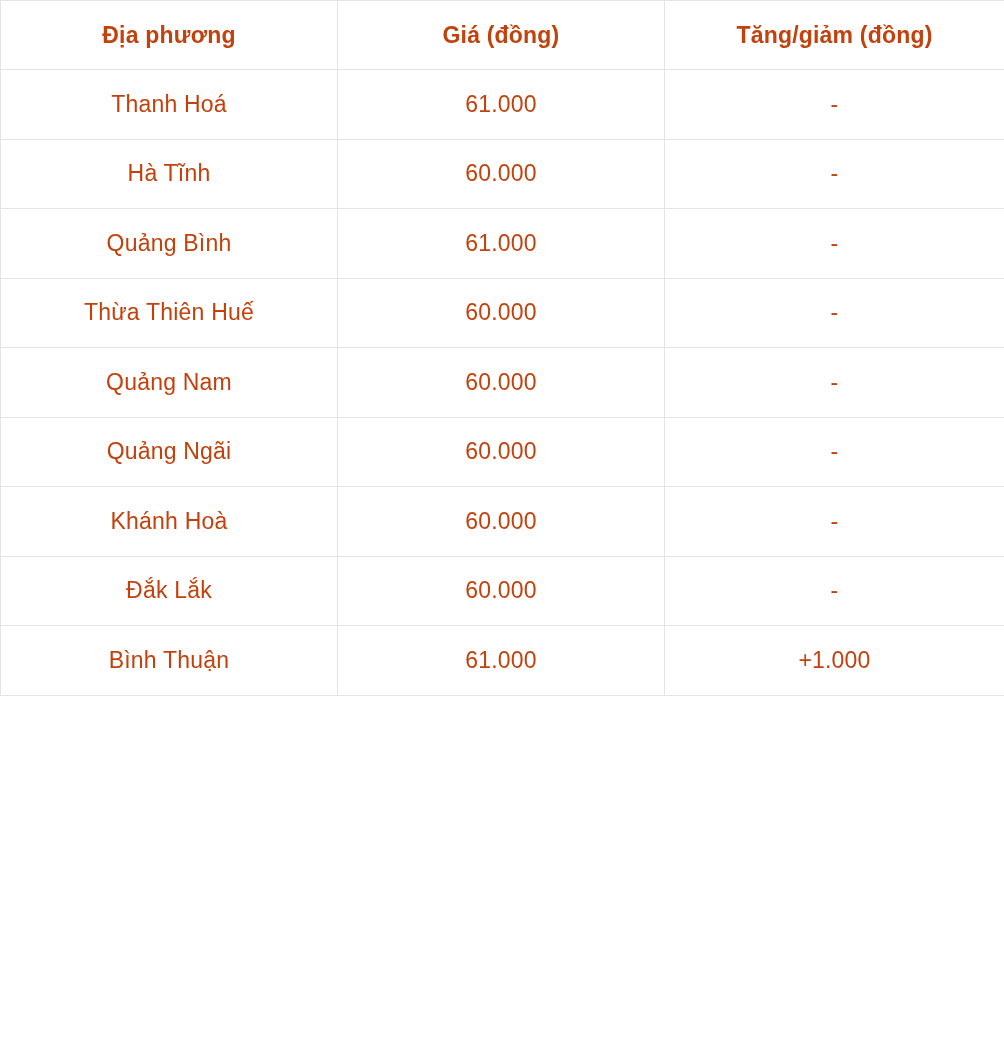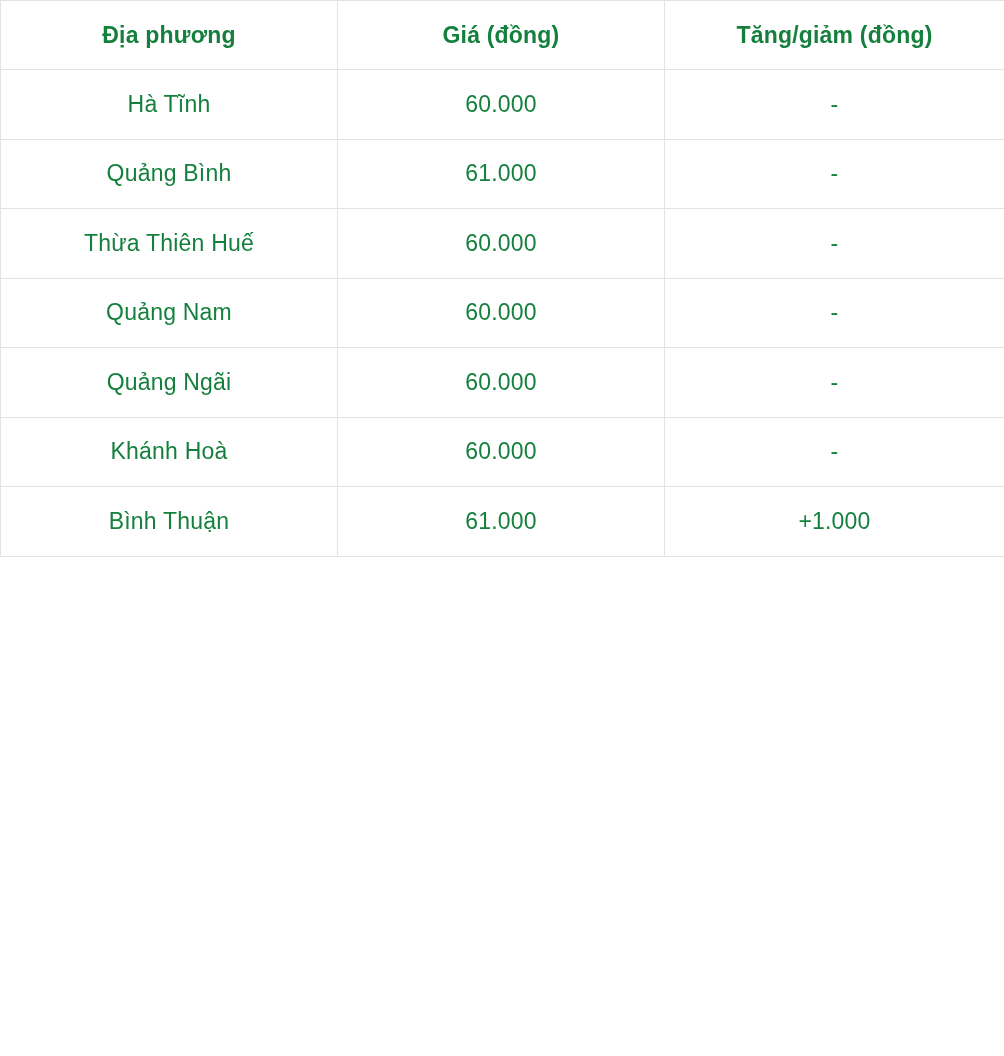--- a/index.html
+++ b/index.html
@@ -26,21 +26,21 @@
   table.price-table col.c-price { width: 327px; }
   table.price-table col.c-change { width: 340px; }
 
   table.price-table th,
   table.price-table td {
     border: 1px solid #e3e3e3;
     text-align: center;
     vertical-align: middle;
     font-weight: normal;
     font-size: 23px;
-    color: #15803d;
+    color: #c2410c;
     padding: 0;
   }
   table.price-table thead th {
     height: 68px;
     font-size: 23px;
     font-weight: bold;
     letter-spacing: 0.2px;
   }
   table.price-table tbody td {
     height: 68.5px;
@@ -67,20 +67,25 @@
     </colgroup>
     <thead>
       <tr>
         <th>Địa phương</th>
         <th>Giá (đồng)</th>
         <th>Tăng/giảm (đồng)</th>
       </tr>
     </thead>
     <tbody>
       <tr>
+        <td class="cell-locality">Thanh Hoá</td>
+        <td class="cell-price">61.000</td>
+        <td class="cell-change">-</td>
+      </tr>
+      <tr>
         <td class="cell-locality">Hà Tĩnh</td>
         <td class="cell-price">60.000</td>
         <td class="cell-change">-</td>
       </tr>
       <tr>
         <td class="cell-locality">Quảng Bình</td>
         <td class="cell-price">61.000</td>
         <td class="cell-change">-</td>
       </tr>
       <tr>
@@ -97,19 +102,24 @@
         <td class="cell-locality">Quảng Ngãi</td>
         <td class="cell-price">60.000</td>
         <td class="cell-change">-</td>
       </tr>
       <tr>
         <td class="cell-locality">Khánh Hoà</td>
         <td class="cell-price">60.000</td>
         <td class="cell-change">-</td>
       </tr>
       <tr>
+        <td class="cell-locality">Đắk Lắk</td>
+        <td class="cell-price">60.000</td>
+        <td class="cell-change">-</td>
+      </tr>
+      <tr>
         <td class="cell-locality">Bình Thuận</td>
         <td class="cell-price">61.000</td>
         <td class="cell-change">+1.000</td>
       </tr>
     </tbody>
   </table>
 </div>
 
 </body></html>

